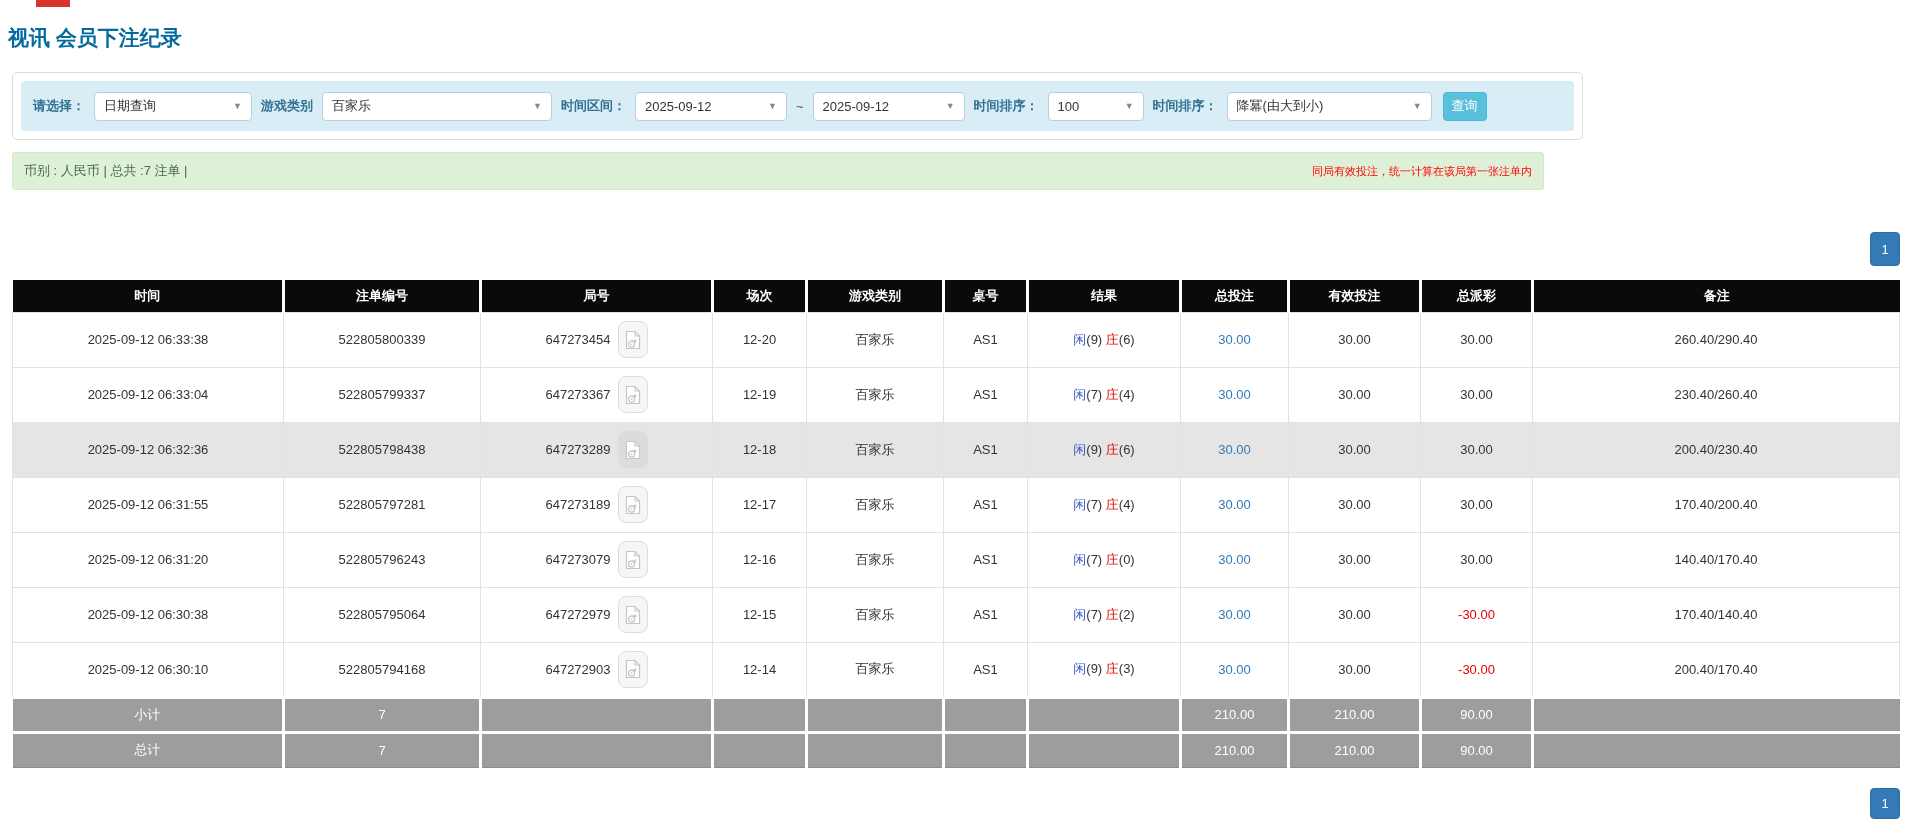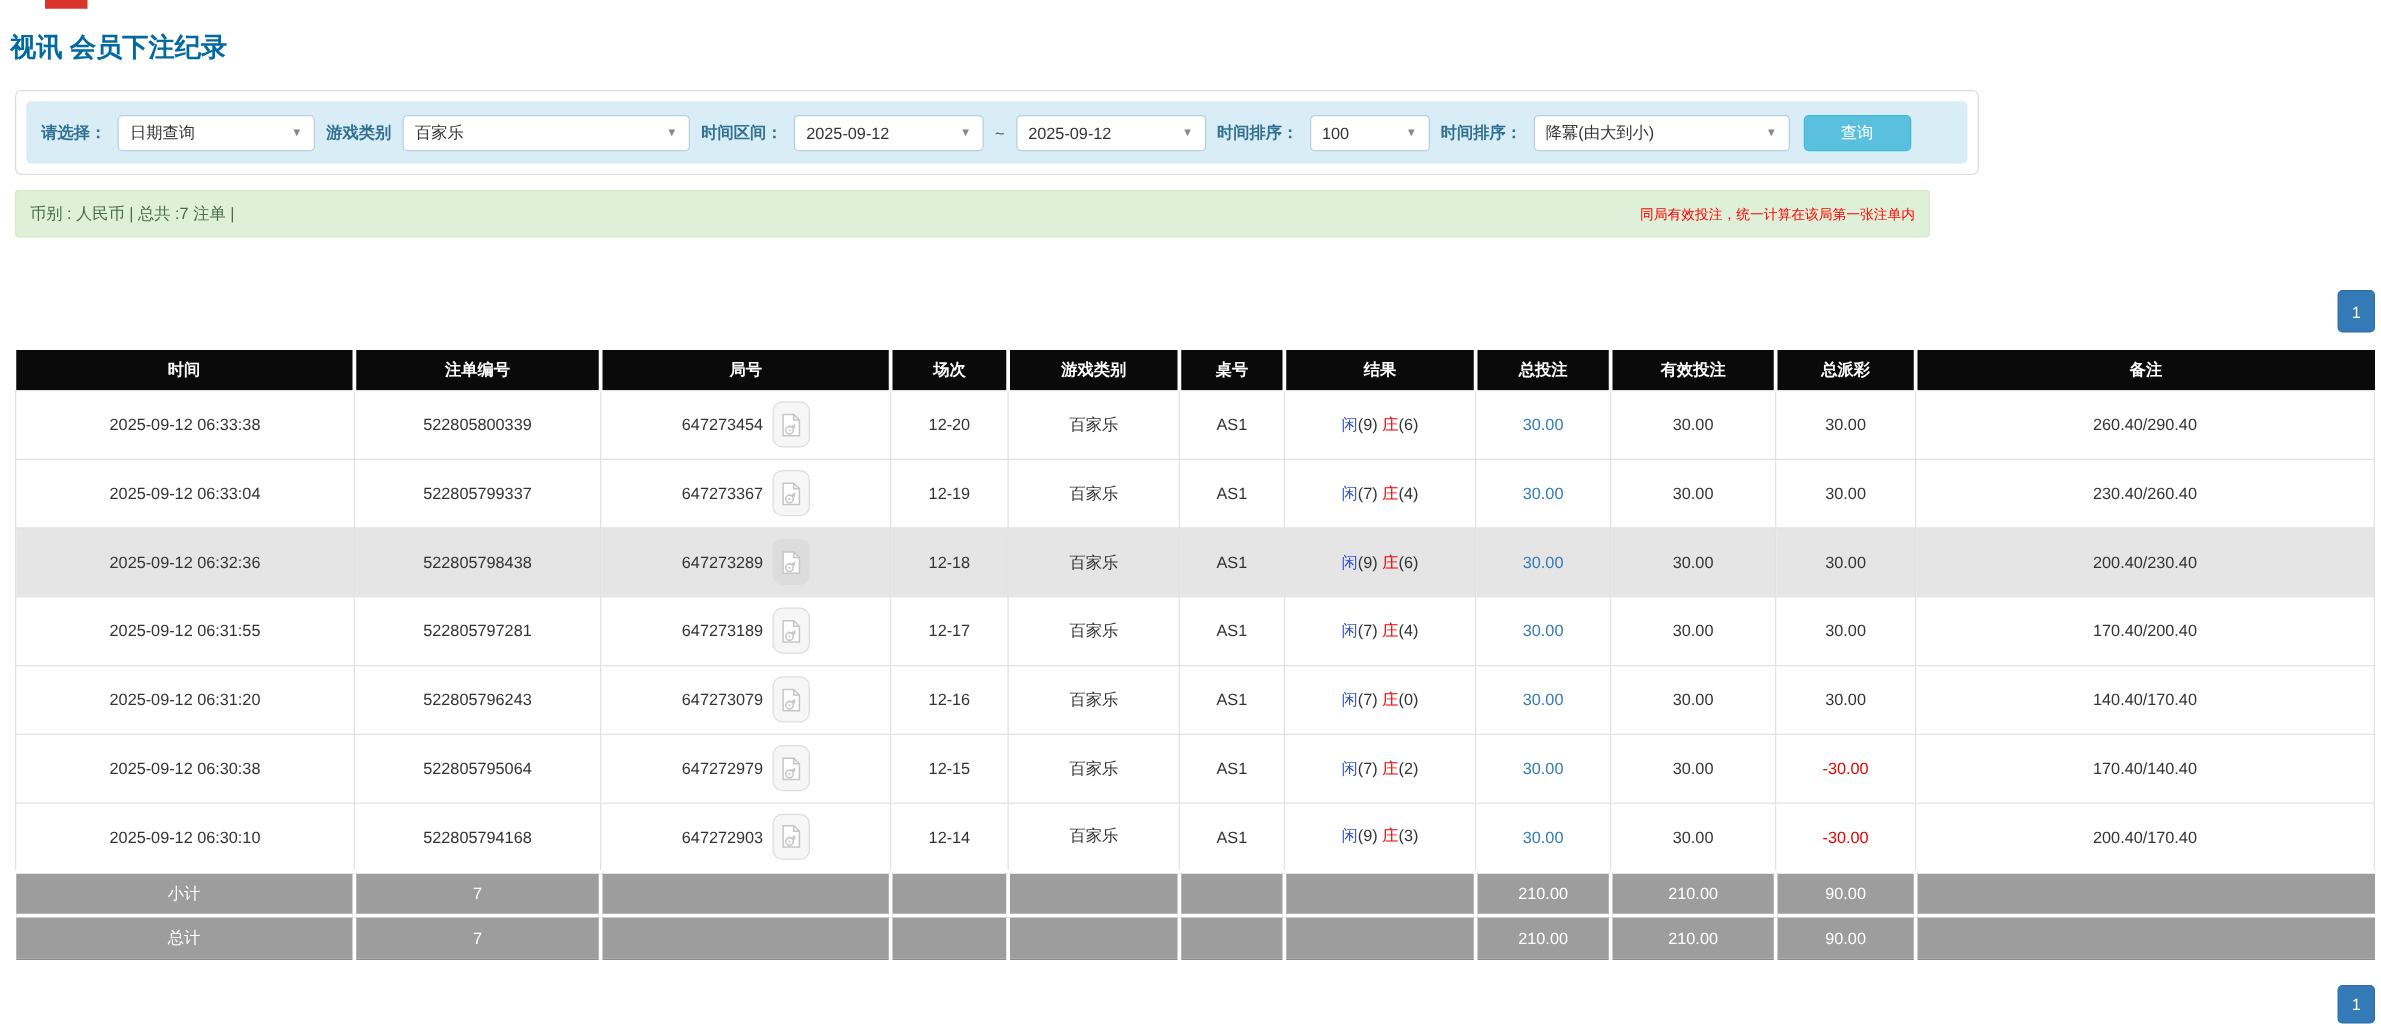--- a/index.html
+++ b/index.html
@@ -17,21 +17,21 @@
     align-items:center; padding:0 12px; gap:9px; }
   .f-label { font-size:13px; font-weight:bold; color:#31708f; white-space:nowrap; }
   .combo { background:#fff; border:1px solid #b9cfdd; border-radius:4px; height:29px;
     display:flex; align-items:center; justify-content:space-between; padding:0 9px;
     font-size:13px; color:#333; cursor:pointer; }
   .combo .caret { color:#888; font-size:9px; margin-left:10px; }
   .w-select { width:158px; } .w-game { width:230px; } .w-date { width:152px; }
   .w-size { width:96px; } .w-sort { width:205px; }
   .tilde { font-size:13px; color:#555; }
   .btn-search { background:#5bc0de; color:#fff; border:1px solid #46b8da; border-radius:4px;
-    height:29px; padding:0 29px; font-size:13px; cursor:pointer; margin-left:2px;
+    height:29px; padding:0 8px; font-size:13px; cursor:pointer; margin-left:2px;
     font-family:inherit; }
 
   .summary-bar { position:absolute; left:12px; top:152px; width:1532px; height:38px;
     background:#dff0d8; border:1px solid #d6e9c6; border-radius:3px; display:flex;
     align-items:center; justify-content:space-between; padding:0 11px; }
   .summary-left { font-size:13px; color:#4a6b4a; }
   .summary-right { font-size:11px; color:#f00; }
 
   .pager { position:absolute; width:30px; height:34px; background:#337ab7; border:1px solid #2e6da4;
     border-radius:4px; color:#fff; font-size:13px; display:flex; align-items:center;

